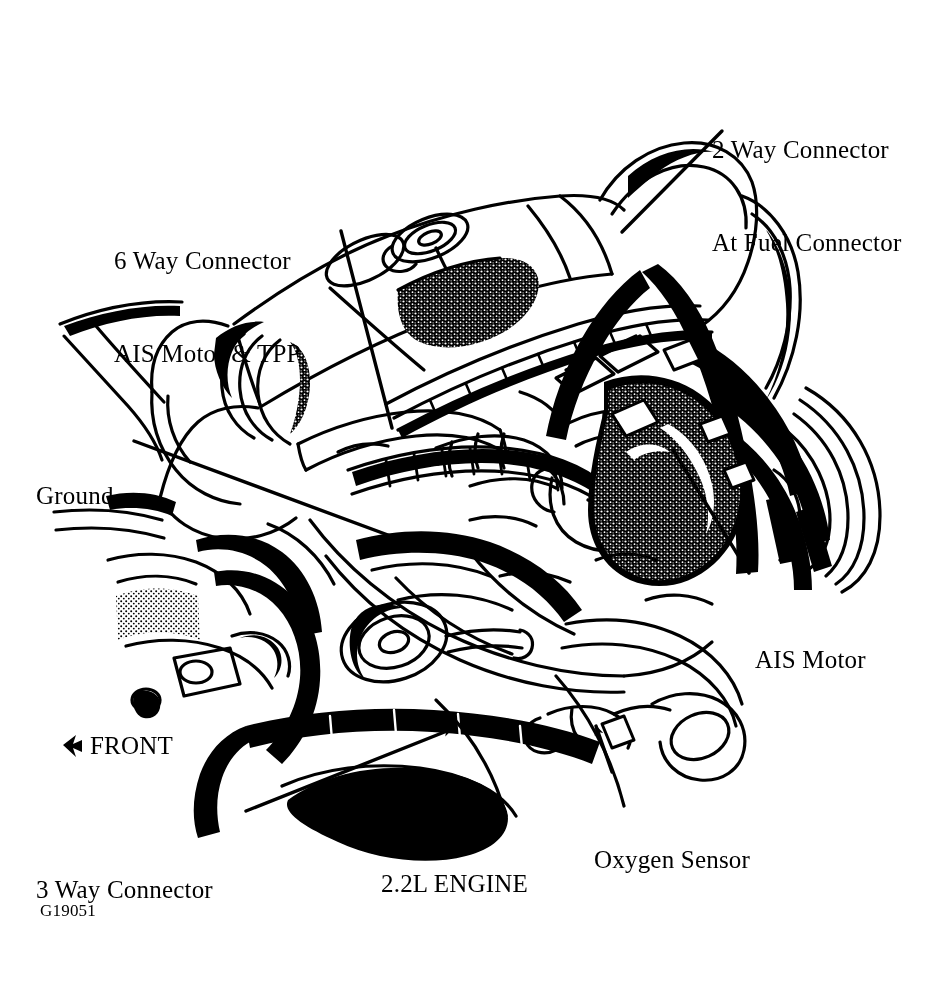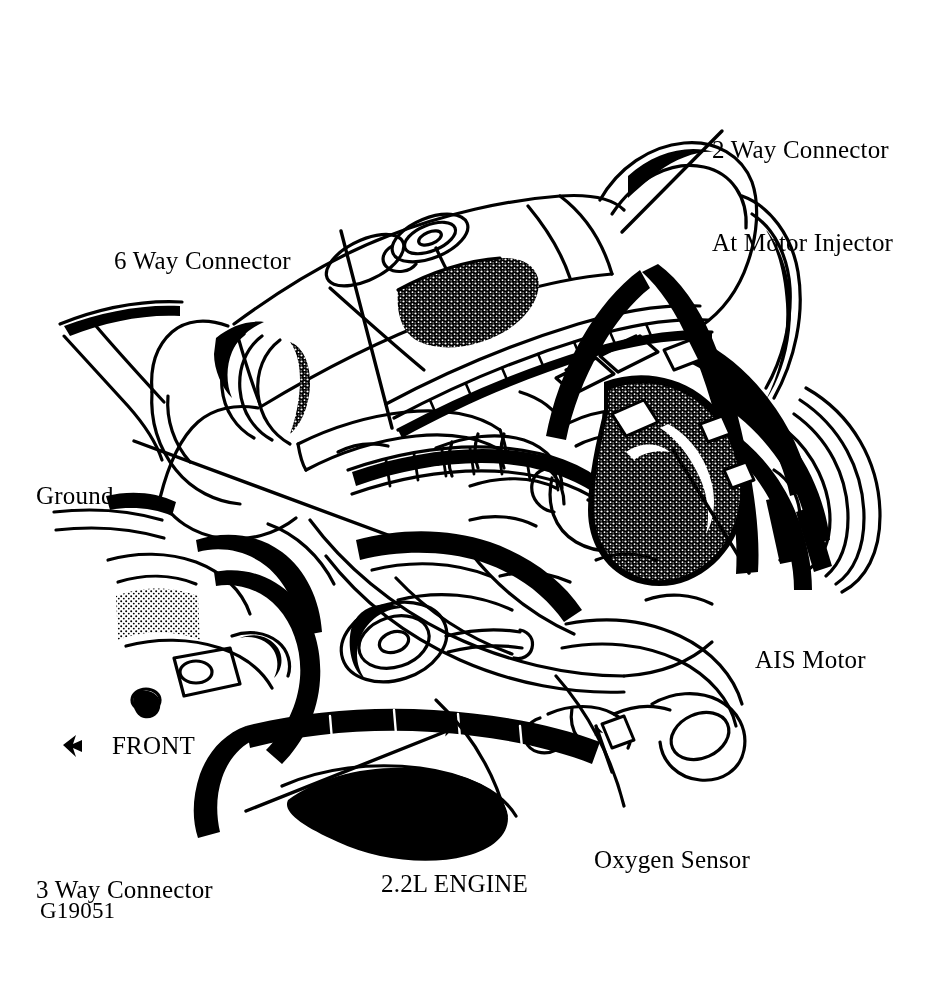--- a/index.html
+++ b/index.html
@@ -19,21 +19,21 @@
   .label {
     position: absolute;
     color: #000000;
     font-family: Liberation Serif, serif;
     font-size: 25px;
     line-height: 31px;
     white-space: pre;
     letter-spacing: 0.2px;
   }
   .label.small {
-    font-size: 23px;
+    font-size: 17px;
     line-height: 28px;
   }
   #artwork {
     position: absolute;
     left: 0;
     top: 0;
     width: 950px;
     height: 1000px;
   }
   .front-marker {
@@ -285,25 +285,26 @@
       <line x1="341" y1="231" x2="392" y2="428"></line>
       <line x1="134" y1="441" x2="423" y2="548"></line>
       <line x1="749" y1="573" x2="673" y2="450"></line>
       <line x1="612" y1="772" x2="596" y2="726" marker-end="url(#arrowhead)"></line>
       <line x1="246" y1="811" x2="452" y2="729" marker-end="url(#arrowhead)"></line>
     </g>
   </svg>
 
   <div class="label" style="left:712px; top:72px;">
     <div>2 Way Connector</div>
-    <div>At Motor Injector</div>
+    <div>At Fuel Connector</div>
   </div>
 
   <div class="label" style="left:114px; top:183px;">
     <div>6 Way Connector</div>
+    <div>AIS Motor &amp; TPP</div>
   </div>
 
   <div class="label" style="left:755px; top:582px;">
     <div>AIS Motor</div>
   </div>
 
   <div class="label" style="left:36px; top:418px;">
     <div>Ground</div>
   </div>
 
@@ -312,20 +313,20 @@
   </div>
 
   <div class="label" style="left:36px; top:812px;">
     <div>3 Way Connector</div>
   </div>
 
   <div class="front-marker" style="left:62px; top:730px;">
     <svg width="22" height="24" viewBox="0 0 22 24">
       <path d="M1,11 L14,1 L11,10 L20,6 L20,18 L11,14 L14,23 Z" fill="#000"></path>
     </svg>
-    <span class="label" style="position:static;margin-left:22px;">FRONT</span>
+    <span class="label" style="position:static;">FRONT</span>
   </div>
 
   <div class="label" style="left:381px; top:868px;">2.2L ENGINE</div>
 
   <div class="label small" style="left:40px; top:897px;">G19051</div>
 
 </div>
 
 </body></html>

